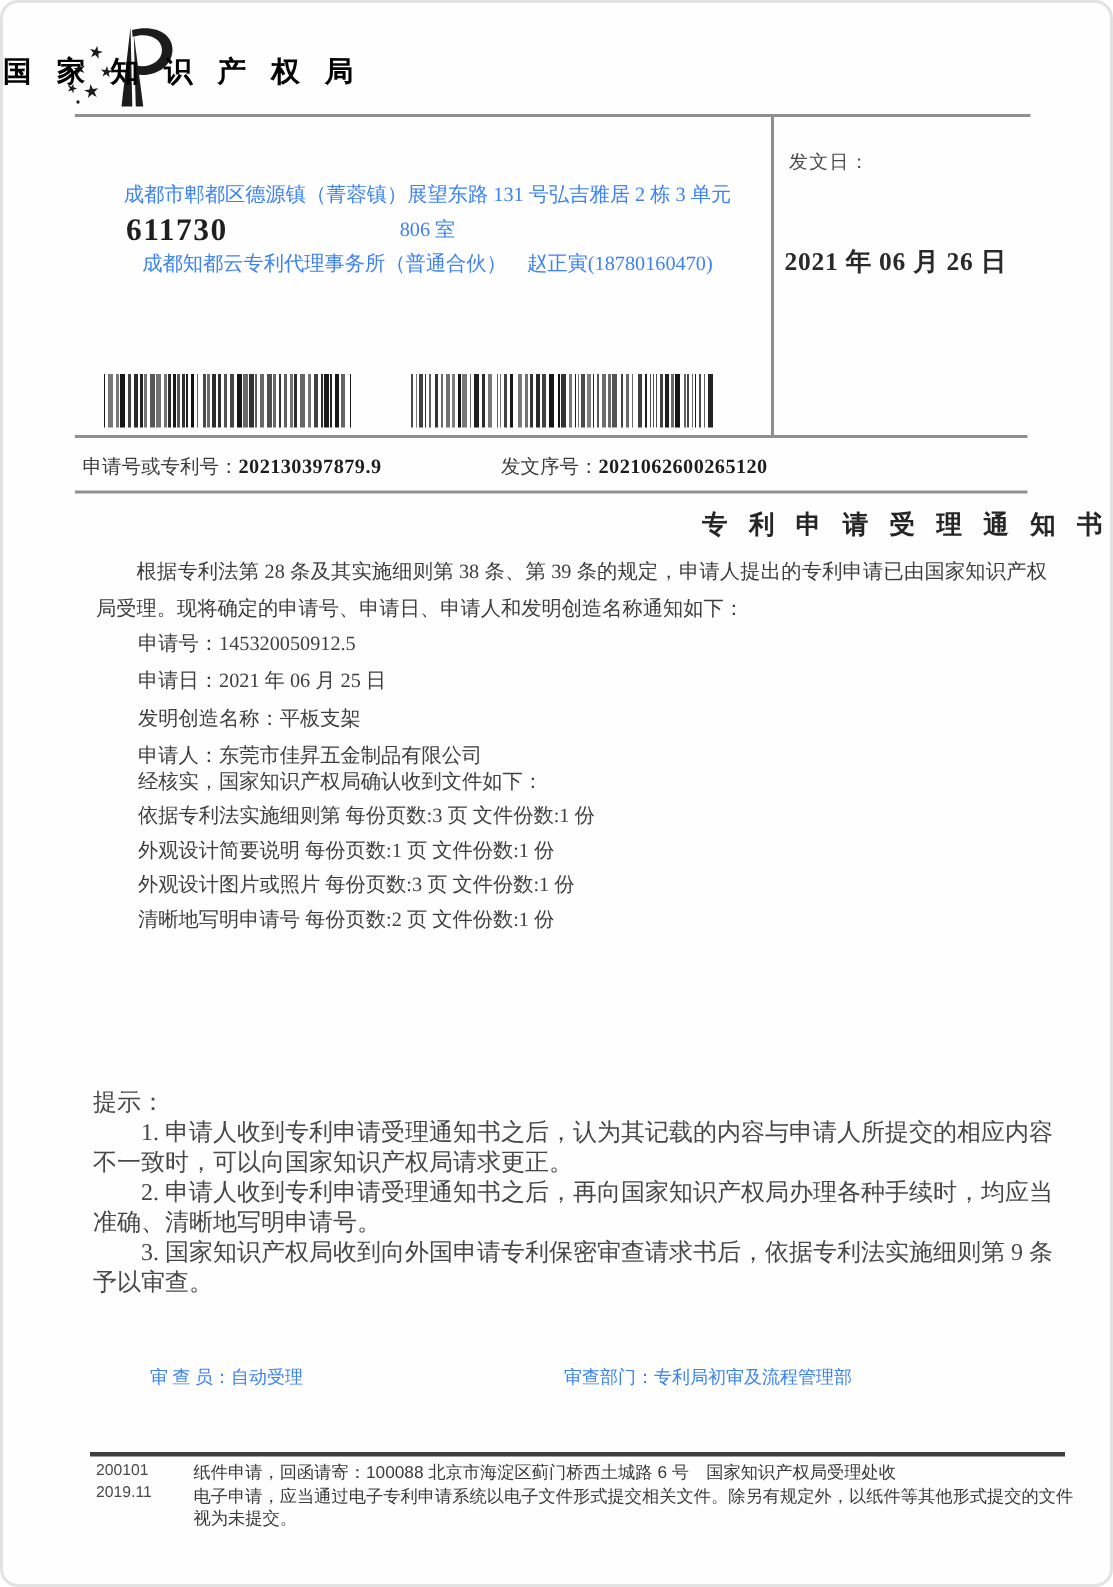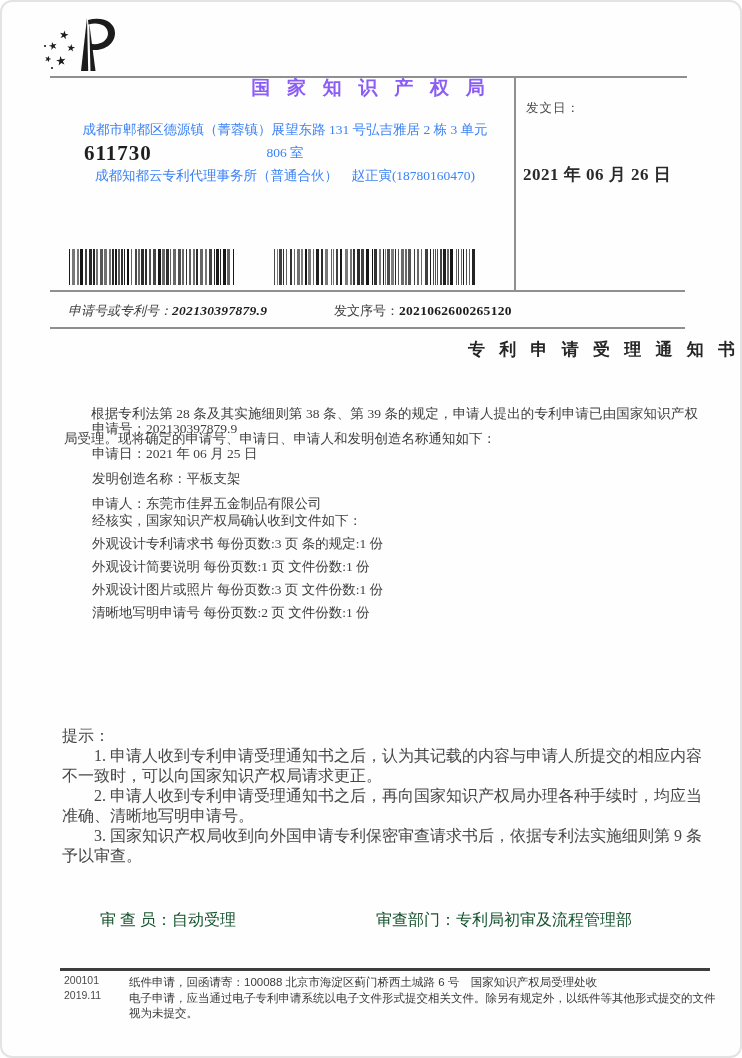--- a/index.html
+++ b/index.html
@@ -2,47 +2,47 @@
 <html><head>
 <meta charset="utf-8">
 <style>
   html,body{margin:0;padding:0;background:#fff;}
   .page{
     position:relative;width:742px;height:1058px;background:#fefefe;
     border:2px solid #e3e3e3;border-radius:12px;box-sizing:border-box;
     font-family:"Liberation Serif","DejaVu Serif",serif;color:#3d3d3d;overflow:hidden;
   }
   .abs{position:absolute;}
-  .office-name{top:33px;left:0;width:100%;text-align:center;font-size:19px;font-weight:bold;
-    letter-spacing:6px;color:#8b5cf6;margin-top:40px;}
+  .office-name{top:33px;left:0;width:100%;font-size:19px;font-weight:bold;
+    letter-spacing:6px;color:#000000;}
   .rule{background:#8f8f8f;height:2px;}
   .rule-top{left:48px;top:74px;width:637px;}
   .vline{left:512px;top:74px;width:2px;height:216px;background:#8f8f8f;}
   .rule-mid1{left:48px;top:288px;width:635px;}
   .rule-mid2{left:48px;top:325px;width:635px;}
   .postal{left:82px;top:99px;font-size:21px;font-weight:bold;color:#1f1f1f;letter-spacing:1px;margin-top:40px;}
   .address{left:60px;top:116px;width:446px;text-align:center;font-size:13.5px;line-height:23px;color:#3b82f6;}
   .date-label{left:524px;top:98px;font-size:12.5px;letter-spacing:1px;color:#4a4a4a;}
   .date-value{left:521px;top:161px;font-size:17px;font-weight:600;color:#2a2a2a;letter-spacing:.5px;}
   .barcode{top:247px;height:36px;}
   .barcode-left{left:67px;width:170px;}
   .barcode-right{left:272px;width:205px;}
   .ref-row{top:300px;font-size:13px;color:#3d3d3d;}
-  .ref-app{left:66px;font-style:italic;}
+  .ref-app{left:53px;}
   .ref-serial{left:332px;}
   .ref-row b{color:#1d1d1d;font-size:13.5px;letter-spacing:.3px;}
   .notice-title{top:336px;left:0;width:100%;text-align:right;font-size:17px;font-weight:bold;
     letter-spacing:5px;color:#262626;}
   .intro{left:62px;top:366px;width:634px;font-size:13.5px;line-height:25px;text-indent:2em;
-    text-align:justify;color:#3d3d3d;margin-top:33px;}
+    text-align:justify;color:#3d3d3d;}
   .details{left:90px;top:414px;font-size:13.5px;line-height:25px;color:#3d3d3d;}
   .received{left:90px;top:507px;font-size:13.5px;line-height:23px;color:#3f3f3f;}
   .tips{left:60px;top:724px;width:642px;font-size:16px;line-height:20px;color:#474747;}
   .tips p{margin:0;text-indent:2em;}
-  .signoff{top:908px;font-size:16px;color:#14532d;}
+  .signoff{top:908px;font-size:12px;color:#3b82f6;}
   .examiner{left:98px;}
   .department{left:374px;}
   .rule-footer{left:58px;top:966px;width:650px;height:3px;background:#3e3e3e;}
   .footer-codes{left:62px;top:971px;font-size:10.5px;line-height:15px;color:#4a4a4a;
     font-family:"Liberation Sans","DejaVu Sans",sans-serif;}
   .footer-text{left:127px;top:973px;width:590px;font-size:11.5px;line-height:15.5px;color:#3a3a3a;
     font-family:"Liberation Sans","DejaVu Sans",sans-serif;}
   .footer-text div{margin:0;}
 </style>
 </head>
@@ -192,29 +192,29 @@
   <div class="abs ref-row ref-serial">
     <span>发文序号：</span><b>2021062600265120</b>
   </div>
 
   <div class="abs rule rule-mid2"></div>
 
   <div class="abs notice-title">专 利 申 请 受 理 通 知 书</div>
   <div class="abs intro">根据专利法第 28 条及其实施细则第 38 条、第 39 条的规定，申请人提出的专利申请已由国家知识产权局受理。现将确定的申请号、申请日、申请人和发明创造名称通知如下：</div>
 
   <div class="abs details">
-    <div>申请号：202130397879.9</div>
+    <div>申请号：145320050912.5</div>
     <div>申请日：2021 年 06 月 25 日</div>
     <div>发明创造名称：平板支架</div>
     <div>申请人：东莞市佳昇五金制品有限公司</div>
   </div>
 
   <div class="abs received">
     <div>经核实，国家知识产权局确认收到文件如下：</div>
-    <div>外观设计专利请求书 每份页数:3 页 条的规定:1 份</div>
+    <div>依据专利法实施细则第 每份页数:3 页 文件份数:1 份</div>
     <div>外观设计简要说明 每份页数:1 页 文件份数:1 份</div>
     <div>外观设计图片或照片 每份页数:3 页 文件份数:1 份</div>
     <div>清晰地写明申请号 每份页数:2 页 文件份数:1 份</div>
   </div>
 
   <div class="abs tips">
     <div>提示：</div>
     <p>1. 申请人收到专利申请受理通知书之后，认为其记载的内容与申请人所提交的相应内容不一致时，可以向国家知识产权局请求更正。</p>
     <p>2. 申请人收到专利申请受理通知书之后，再向国家知识产权局办理各种手续时，均应当准确、清晰地写明申请号。</p>
     <p>3. 国家知识产权局收到向外国申请专利保密审查请求书后，依据专利法实施细则第 9 条予以审查。</p>

